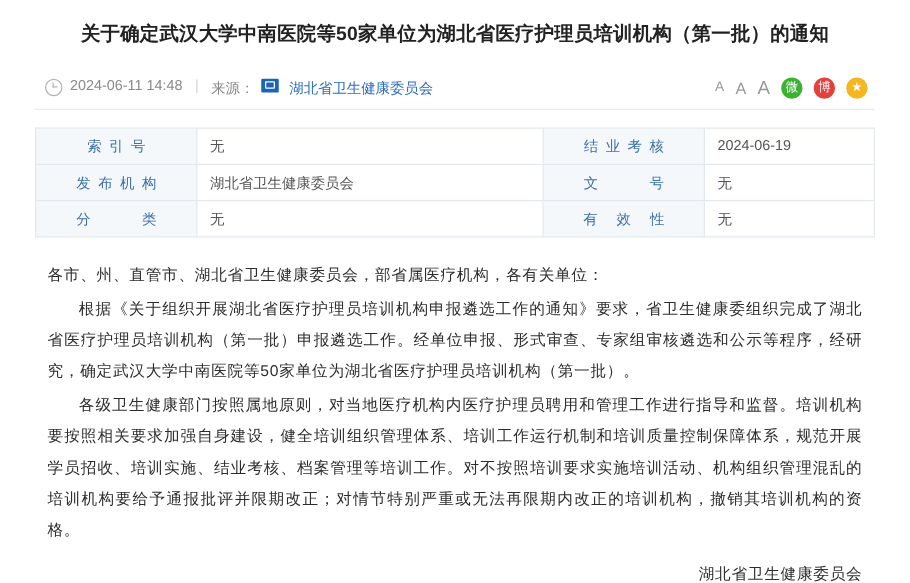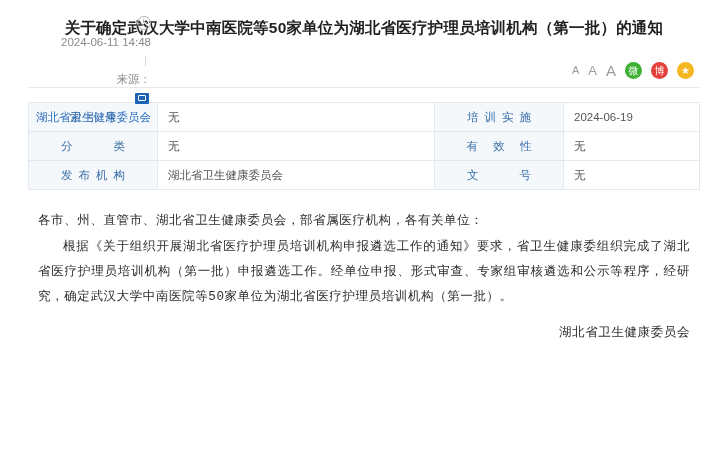--- a/index.html
+++ b/index.html
@@ -35,23 +35,22 @@
     display: flex;
     align-items: center;
     height: 34px;
     padding: 0 6px 0 8px;
     font-size: 11.5px;
     color: #8a8a8a;
     border-bottom: 1px solid #e9e9e9;
   }
   .meta-left {
     display: flex;
-    align-items: flex-end;
+    align-items: flex-start;
     gap: 6px;
-    flex-direction: column;
   }
   .clock-icon {
     display: inline-block;
     width: 12px;
     height: 12px;
     border: 1px solid #b5b5b5;
     border-radius: 50%;
     position: relative;
   }
   .clock-icon::before {
@@ -67,21 +66,21 @@
     content: "";
     position: absolute;
     left: 5px;
     top: 5.5px;
     width: 3.5px;
     height: 1px;
     background: #b5b5b5;
   }
   .meta-date { color: #8a8a8a; }
   .meta-sep { color: #d4d4d4; margin: 0 4px; }
-  .src-label { color: #8a8a8a; margin-left: 16px; }
+  .src-label { color: #8a8a8a; }
   .src-flag {
     display: inline-block;
     width: 14px;
     height: 11px;
     background: #1c64b5;
     position: relative;
     border-radius: 1px;
     margin-right: 2px;
   }
   .src-flag::after {
@@ -160,21 +159,21 @@
     padding: 0 10px;
     font-size: 12.5px;
     line-height: 2.0;
     color: #2d2d2d;
     letter-spacing: 0.6px;
   }
   .body-wrap p {
     margin: 0 0 2px 0;
     text-align: justify;
   }
-  .p-indent { text-indent: 2em; font-family: Liberation Mono, monospace; }
+  .p-indent { text-indent: 2em; }
   .signer {
     margin-top: 10px;
     text-align: right;
     font-size: 12.5px;
     letter-spacing: 0.6px;
     color: #2d2d2d;
   }
 </style>
 </head>
 <body>
@@ -200,38 +199,39 @@
       <span class="share-icon icon-weibo">博</span>
       <span class="share-icon icon-star">★</span>
     </div>
   </div>
 
   <table class="info-table">
     <tbody>
       <tr>
         <td class="key">索引号</td>
         <td class="val val-left">无</td>
-        <td class="key">培训实施</td>
+        <td class="key">结业考核</td>
         <td class="val">2024-06-19</td>
+      </tr>
+      <tr>
+        <td class="key">发布机构</td>
+        <td class="val val-left">湖北省卫生健康委员会</td>
+        <td class="key">文　　号</td>
+        <td class="val">无</td>
       </tr>
       <tr>
         <td class="key">分　　类</td>
         <td class="val val-left">无</td>
         <td class="key">有 效 性</td>
         <td class="val">无</td>
       </tr>
-      <tr>
-        <td class="key">发布机构</td>
-        <td class="val val-left">湖北省卫生健康委员会</td>
-        <td class="key">文　　号</td>
-        <td class="val">无</td>
-      </tr>
     </tbody>
   </table>
 
   <div class="body-wrap">
     <p>各市、州、直管市、湖北省卫生健康委员会，部省属医疗机构，各有关单位：</p>
     <p class="p-indent">根据《关于组织开展湖北省医疗护理员培训机构申报遴选工作的通知》要求，省卫生健康委组织完成了湖北省医疗护理员培训机构（第一批）申报遴选工作。经单位申报、形式审查、专家组审核遴选和公示等程序，经研究，确定武汉大学中南医院等50家单位为湖北省医疗护理员培训机构（第一批）。</p>
+    <p class="p-indent">各级卫生健康部门按照属地原则，对当地医疗机构内医疗护理员聘用和管理工作进行指导和监督。培训机构要按照相关要求加强自身建设，健全培训组织管理体系、培训工作运行机制和培训质量控制保障体系，规范开展学员招收、培训实施、结业考核、档案管理等培训工作。对不按照培训要求实施培训活动、机构组织管理混乱的培训机构要给予通报批评并限期改正；对情节特别严重或无法再限期内改正的培训机构，撤销其培训机构的资格。</p>
     <div class="signer">湖北省卫生健康委员会</div>
 
   </div>
 
 </div>
 
 </body></html>

